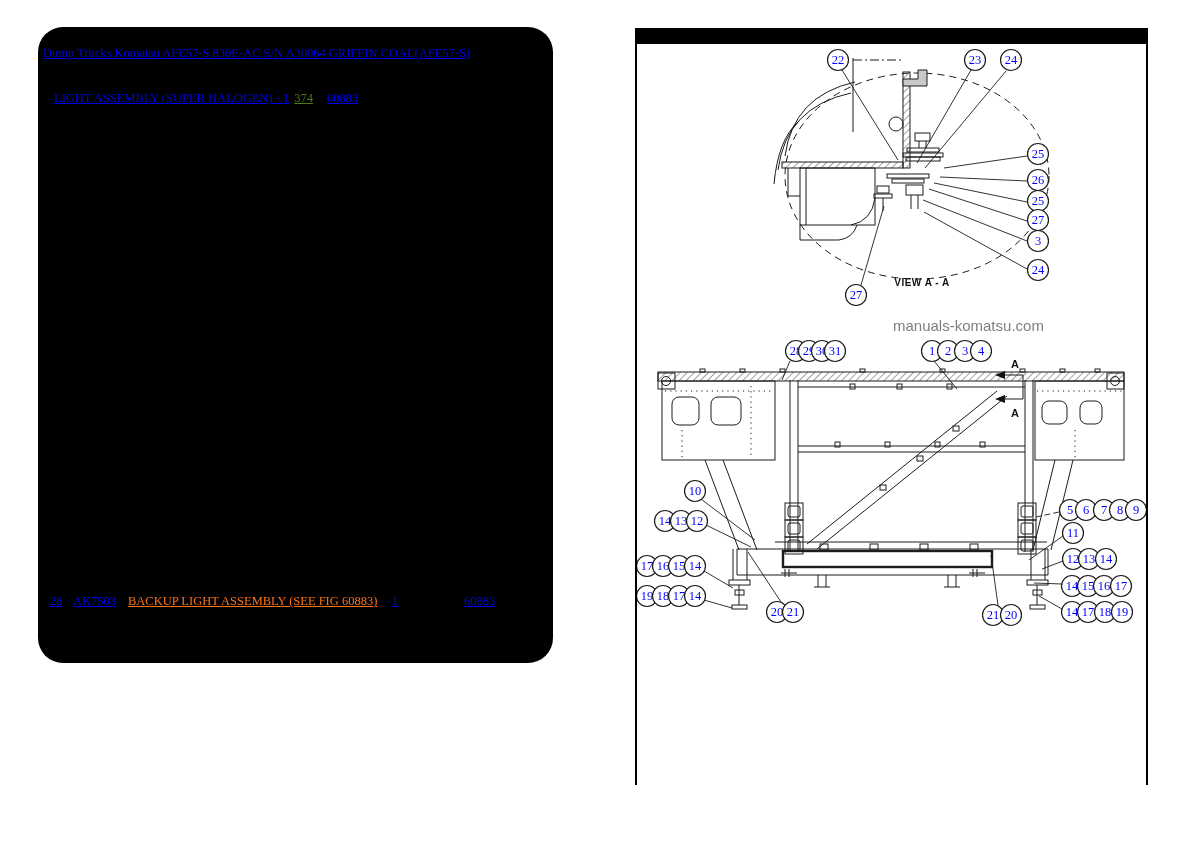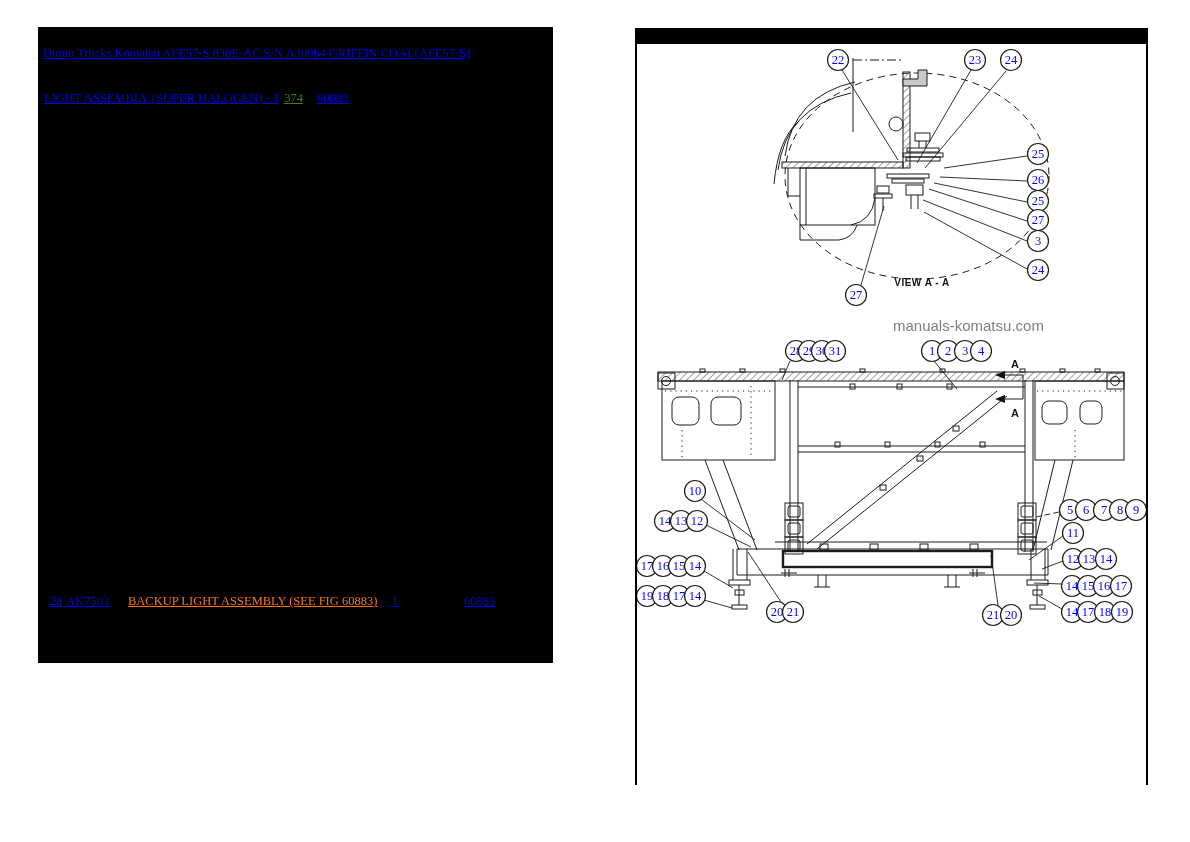--- a/index.html
+++ b/index.html
@@ -3,26 +3,26 @@
 <meta charset="utf-8">
 <style>
   html,body{margin:0;padding:0;}
   body{width:1190px;height:842px;position:relative;background:#ffffff;
        font-family:"Liberation Serif",serif;overflow:hidden;}
 
   
   .panel-left{position:absolute;left:38px;top:27px;width:515px;height:636px;background:#000;}
   .lnk{color:#0000ee;text-decoration:underline;font-size:12.5px;white-space:nowrap;cursor:pointer;}
   .breadcrumb-row{position:absolute;left:5px;top:16px;}
-  .figure-row{position:absolute;left:6px;top:64px;display:flex;align-items:center;}
+  .figure-row{position:absolute;left:16px;top:64px;display:flex;align-items:center;}
   .figure-row .gap1{width:5px;}
   .figure-row .gap2{width:14px;}
   .part-row{position:absolute;left:0;top:567px;width:100%;height:16px;}
   .part-row .cell{position:absolute;top:0;}
-  .c-item{left:12px;} .c-part{left:28px;} .c-desc{left:90px;} .c-qty{left:354px;} .c-fig{left:426px;}
+  .c-item{left:12px;} .c-part{left:35px;} .c-desc{left:90px;} .c-qty{left:354px;} .c-fig{left:426px;}
 
   
   .panel-right{position:absolute;left:635px;top:28px;width:513px;height:757px;
                border-left:2px solid #000;border-right:2px solid #000;box-sizing:border-box;background:#fff;}
   .topbar{position:absolute;left:0;top:0;width:100%;height:16px;background:#000;}
   .panel-right svg{position:absolute;left:0;top:0;}
 
   
   .draw line,.draw path,.draw rect,.draw circle,.draw ellipse,.draw polyline{
       stroke:#1c1c1c;fill:none;stroke-width:1;}
@@ -36,21 +36,21 @@
   .leader{stroke:#1c1c1c;stroke-width:0.9;fill:none;}
   .co-circle{fill:#ffffff;stroke:#1c1c1c;stroke-width:1.2;}
   .co-num{font:12.5px "Liberation Serif",serif;fill:#0000ff;stroke:none;text-anchor:middle;}
   .wm{font:15px "Liberation Sans",sans-serif;fill:#7f7f7f;stroke:none;}
   .viewlbl{font:bold 10px "Liberation Sans",sans-serif;fill:#111;stroke:none;text-anchor:middle;letter-spacing:.5px;}
   .seclbl{font:bold 11px "Liberation Sans",sans-serif;fill:#111;stroke:none;}
 </style>
 </head>
 <body>
 
-<div class="panel-left" style="background: rgb(0, 0, 0);">
+<div class="panel-left" style="background: rgb(0, 0, 0); border-radius: 25px;">
   <div class="breadcrumb-row">
     <a class="lnk" style="color: rgb(0, 0, 238);">Dump Trucks Komatsu AFE57-S 830E-AC S/N A30064 GRIFFIN COAL(AFE57-S)</a>
   </div>
   <div class="figure-row">
     <a class="lnk" style="color: rgb(0, 0, 238);">LIGHT ASSEMBLY (SUPER HALOGEN) - 1</a>
     <span class="gap1"></span>
     <a class="lnk" style="color: #4d7c0f;">374</a>
     <span class="gap2"></span>
     <a class="lnk" style="color: rgb(0, 0, 238);">60883</a>
   </div>

